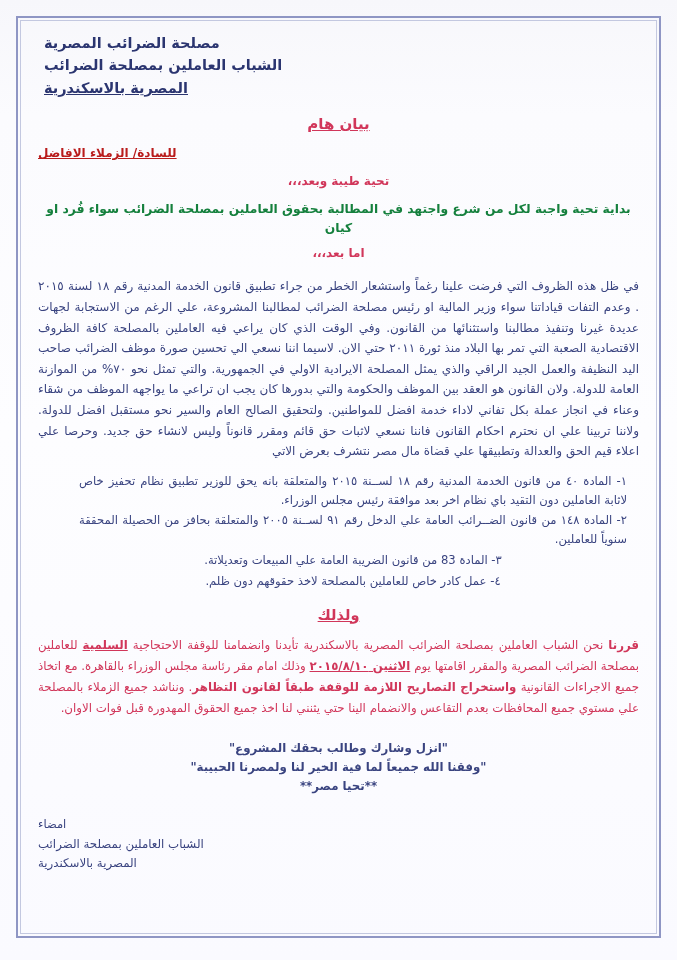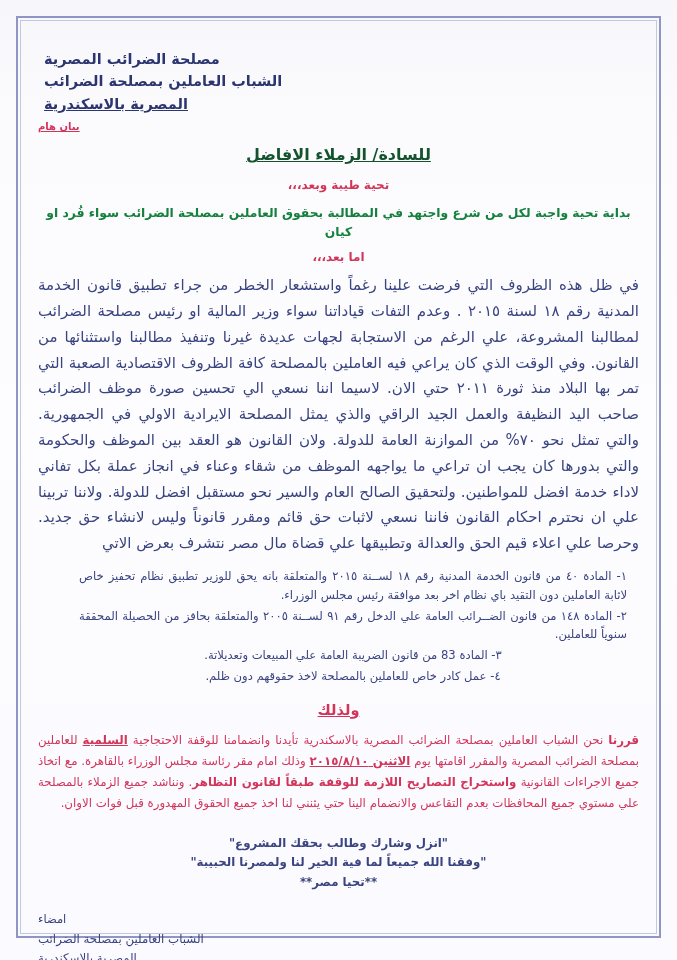--- a/index.html
+++ b/index.html
@@ -58,39 +58,39 @@
 
   
   .org-header {
     text-align: left;
     direction: rtl;
     color: #2b3570;
     font-size: 14.5px;
     line-height: 1.55;
     font-weight: 600;
     padding-left: 6px;
-    margin-top: 20px;
+    margin-top: 4px;
   }
   .org-header .ln { display: block; }
   .org-header .ln.u { text-decoration: underline; }
 
   
   .title-main {
+    text-align: center;
+    color: #d1365a;
+    font-size: 15px;
+    font-weight: 700;
+    text-decoration: underline;
+    margin-top: 16px;
+    letter-spacing: 1px;
+  }
+  .title-sub {
     text-align: left;
-    color: #d1365a;
-    font-size: 10px;
-    font-weight: 700;
-    text-decoration: underline;
-    margin-top: 6px;
-    letter-spacing: 1px;
-  }
-  .title-sub {
-    text-align: center;
-    color: #14532d;
-    font-size: 16px;
+    color: #b91c1c;
+    font-size: 12px;
     font-weight: 700;
     text-decoration: underline;
     margin-top: 13px;
   }
   .greet {
     text-align: center;
     color: #d1365a;
     font-size: 12px;
     font-weight: 700;
     margin-top: 14px;
@@ -107,24 +107,24 @@
     text-align: center;
     color: #d1365a;
     font-size: 12px;
     font-weight: 700;
     margin-top: 9px;
   }
 
   
   .body-blue {
     color: #3a4480;
-    font-size: 15px;
+    font-size: 12px;
     line-height: 1.72;
     text-align: justify;
-    margin-top: 9px;
+    margin-top: 16px;
     direction: rtl;
   }
   .body-blue p { margin: 0; }
 
   .section-heading {
     color: #3a4480;
     font-size: 11.8px;
     font-weight: 700;
     text-align: center;
     text-decoration: underline;

